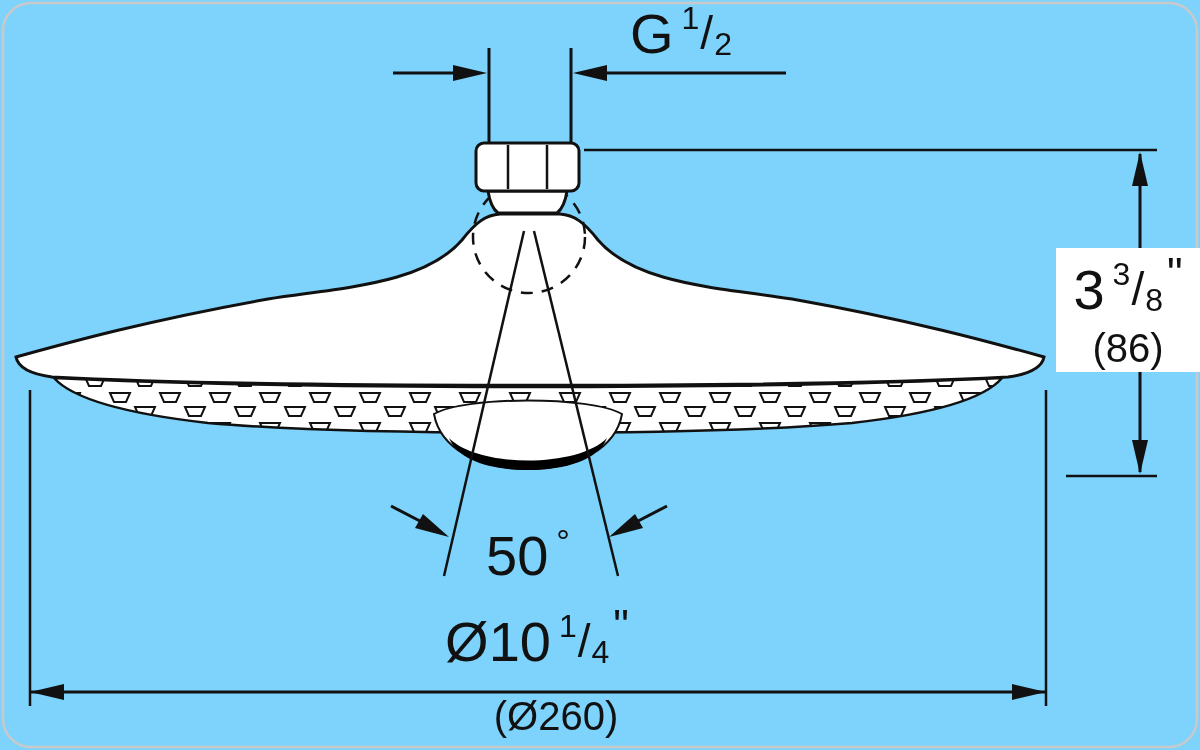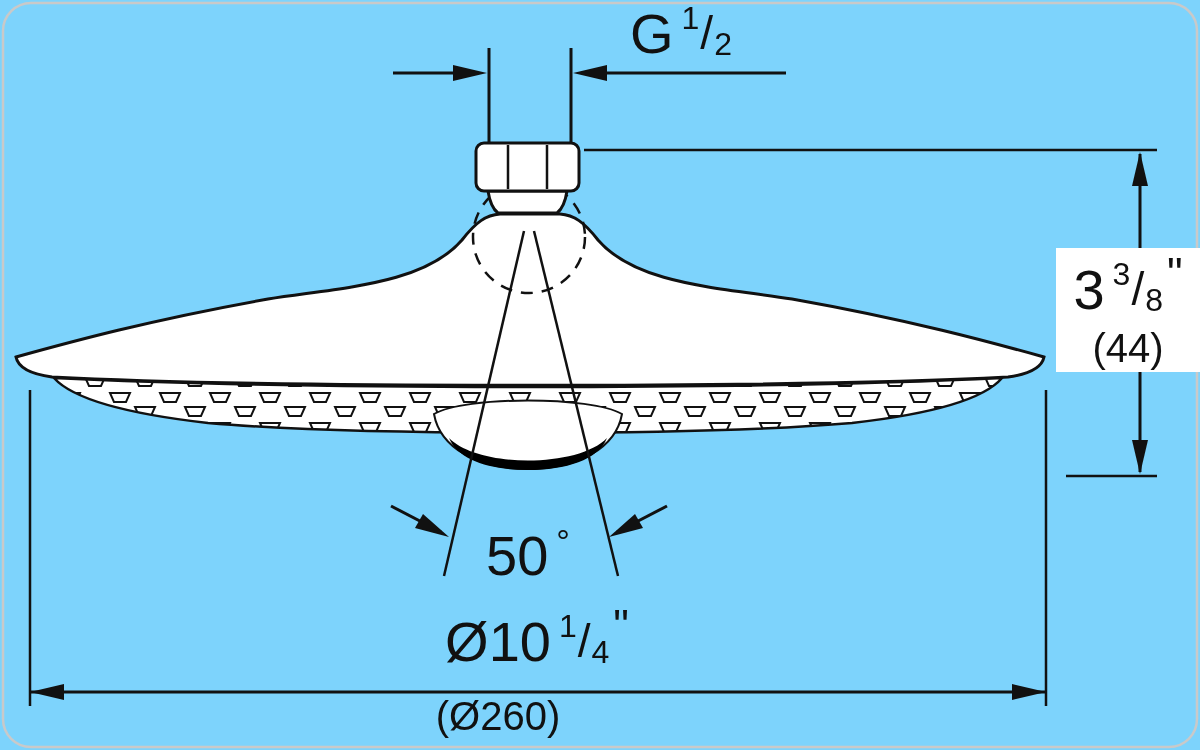--- a/index.html
+++ b/index.html
@@ -13,21 +13,21 @@
   .sl{font-size:46px;vertical-align:4px;margin:0 1px;}
   .den{font-size:32px;vertical-align:-2px;}
   .unit{font-size:44px;vertical-align:20px;margin-left:4px;}
   .deg{font-size:34px;vertical-align:22px;margin-left:8px;}
   .metric{font-size:40px;}
   #height-label{left:1056px;top:248px;width:144px;text-align:center;background:#ffffff;padding:4px 0;}
   #height-label .metric{display:block;margin-top:10px;}
   #thread-label{left:630px;top:2px;}
   #angle-label{left:528px;top:524px;transform:translateX(-50%);}
   #dia-label{left:537px;top:604px;transform:translateX(-50%);}
-  #dia-metric{left:498px;top:696px;transform:translateX(-50%);}
+  #dia-metric{left:556px;top:696px;transform:translateX(-50%);}
 </style>
 </head>
 <body>
 
 <div class="canvas">
 
   <svg width="1200" height="750" viewBox="0 0 1200 750">
     <defs>
       <pattern id="noz" width="50" height="30" patternUnits="userSpaceOnUse" x="8" y="388">
         <rect width="50" height="30" fill="#ffffff"></rect>
@@ -110,21 +110,21 @@
       <polygon points="1046,692 1012,684 1012,700" stroke="none"></polygon>
     </g>
   </svg>
 
   <div id="thread-label" class="dim-label">
     <span class="whole">G</span><span class="frac"><span class="num">1</span><span class="sl">/</span><span class="den">2</span></span>
   </div>
 
   <div id="height-label" class="dim-label">
     <span class="whole">3</span><span class="frac"><span class="num">3</span><span class="sl">/</span><span class="den">8</span></span><span class="unit">"</span>
-    <span class="metric">(44)</span>
+    <span class="metric">(86)</span>
   </div>
 
   <div id="angle-label" class="dim-label">
     <span class="whole">50</span><span class="deg">°</span>
   </div>
 
   <div id="dia-label" class="dim-label">
     <span class="whole">Ø10</span><span class="frac"><span class="num">1</span><span class="sl">/</span><span class="den">4</span></span><span class="unit">"</span>
   </div>
 

